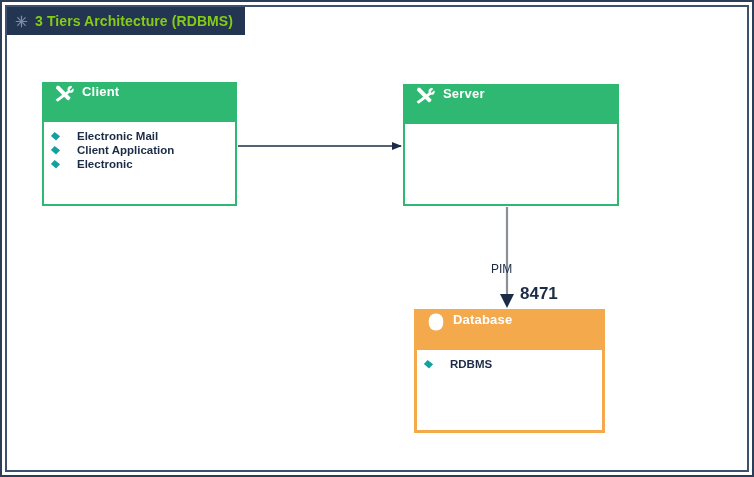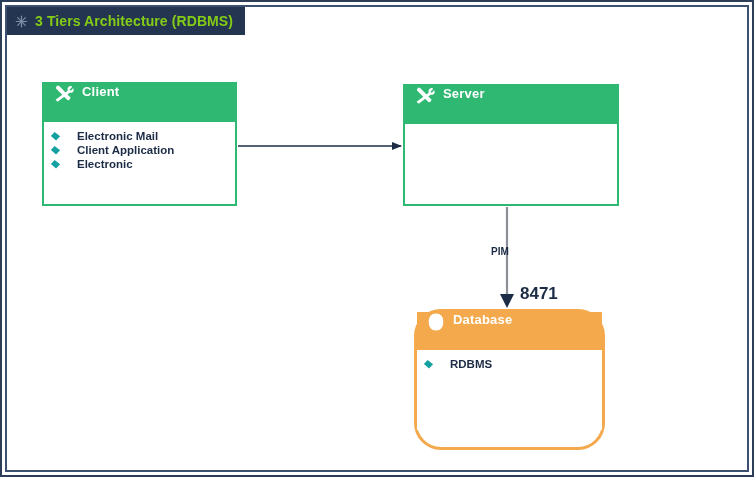--- a/index.html
+++ b/index.html
@@ -129,21 +129,21 @@
   }
   .node.orange .node-header {
     background: #f4a94c;
   }
 
   
   #node-client  { left: 40px;  top: 80px;  width: 195px; height: 124px; }
   #node-client .node-body  { height: 82px; }
   #node-server  { left: 401px; top: 82px;  width: 216px; height: 122px; }
   #node-server .node-body  { height: 80px; }
-  #node-database{ left: 412px; top: 307px; width: 191px; height: 141px; border-radius: 27px; }
+  #node-database{ left: 412px; top: 307px; width: 191px; height: 124px; }
   #node-database .node-body{ height: 80px; }
 
   
   .cylinder-icon {
     width: 18px;
     height: 20px;
     display: block;
     flex: 0 0 auto;
   }
   .tools-icon {
@@ -154,24 +154,24 @@
   }
 
   
   .edge-label {
     position: absolute;
     font-family: "Liberation Sans", sans-serif;
     white-space: nowrap;
   }
   #edge-label-pim {
     left: 489px;
-    top: 244px;
-    font-size: 10px;
+    top: 260px;
+    font-size: 12px;
     color: #1c2c46;
-    font-weight: bold;
+    font-weight: normal;
   }
   #edge-label-port {
     left: 518px;
     top: 282px;
     font-size: 17px;
     color: #1c2c46;
     font-weight: bold;
   }
 </style>
 </head>

